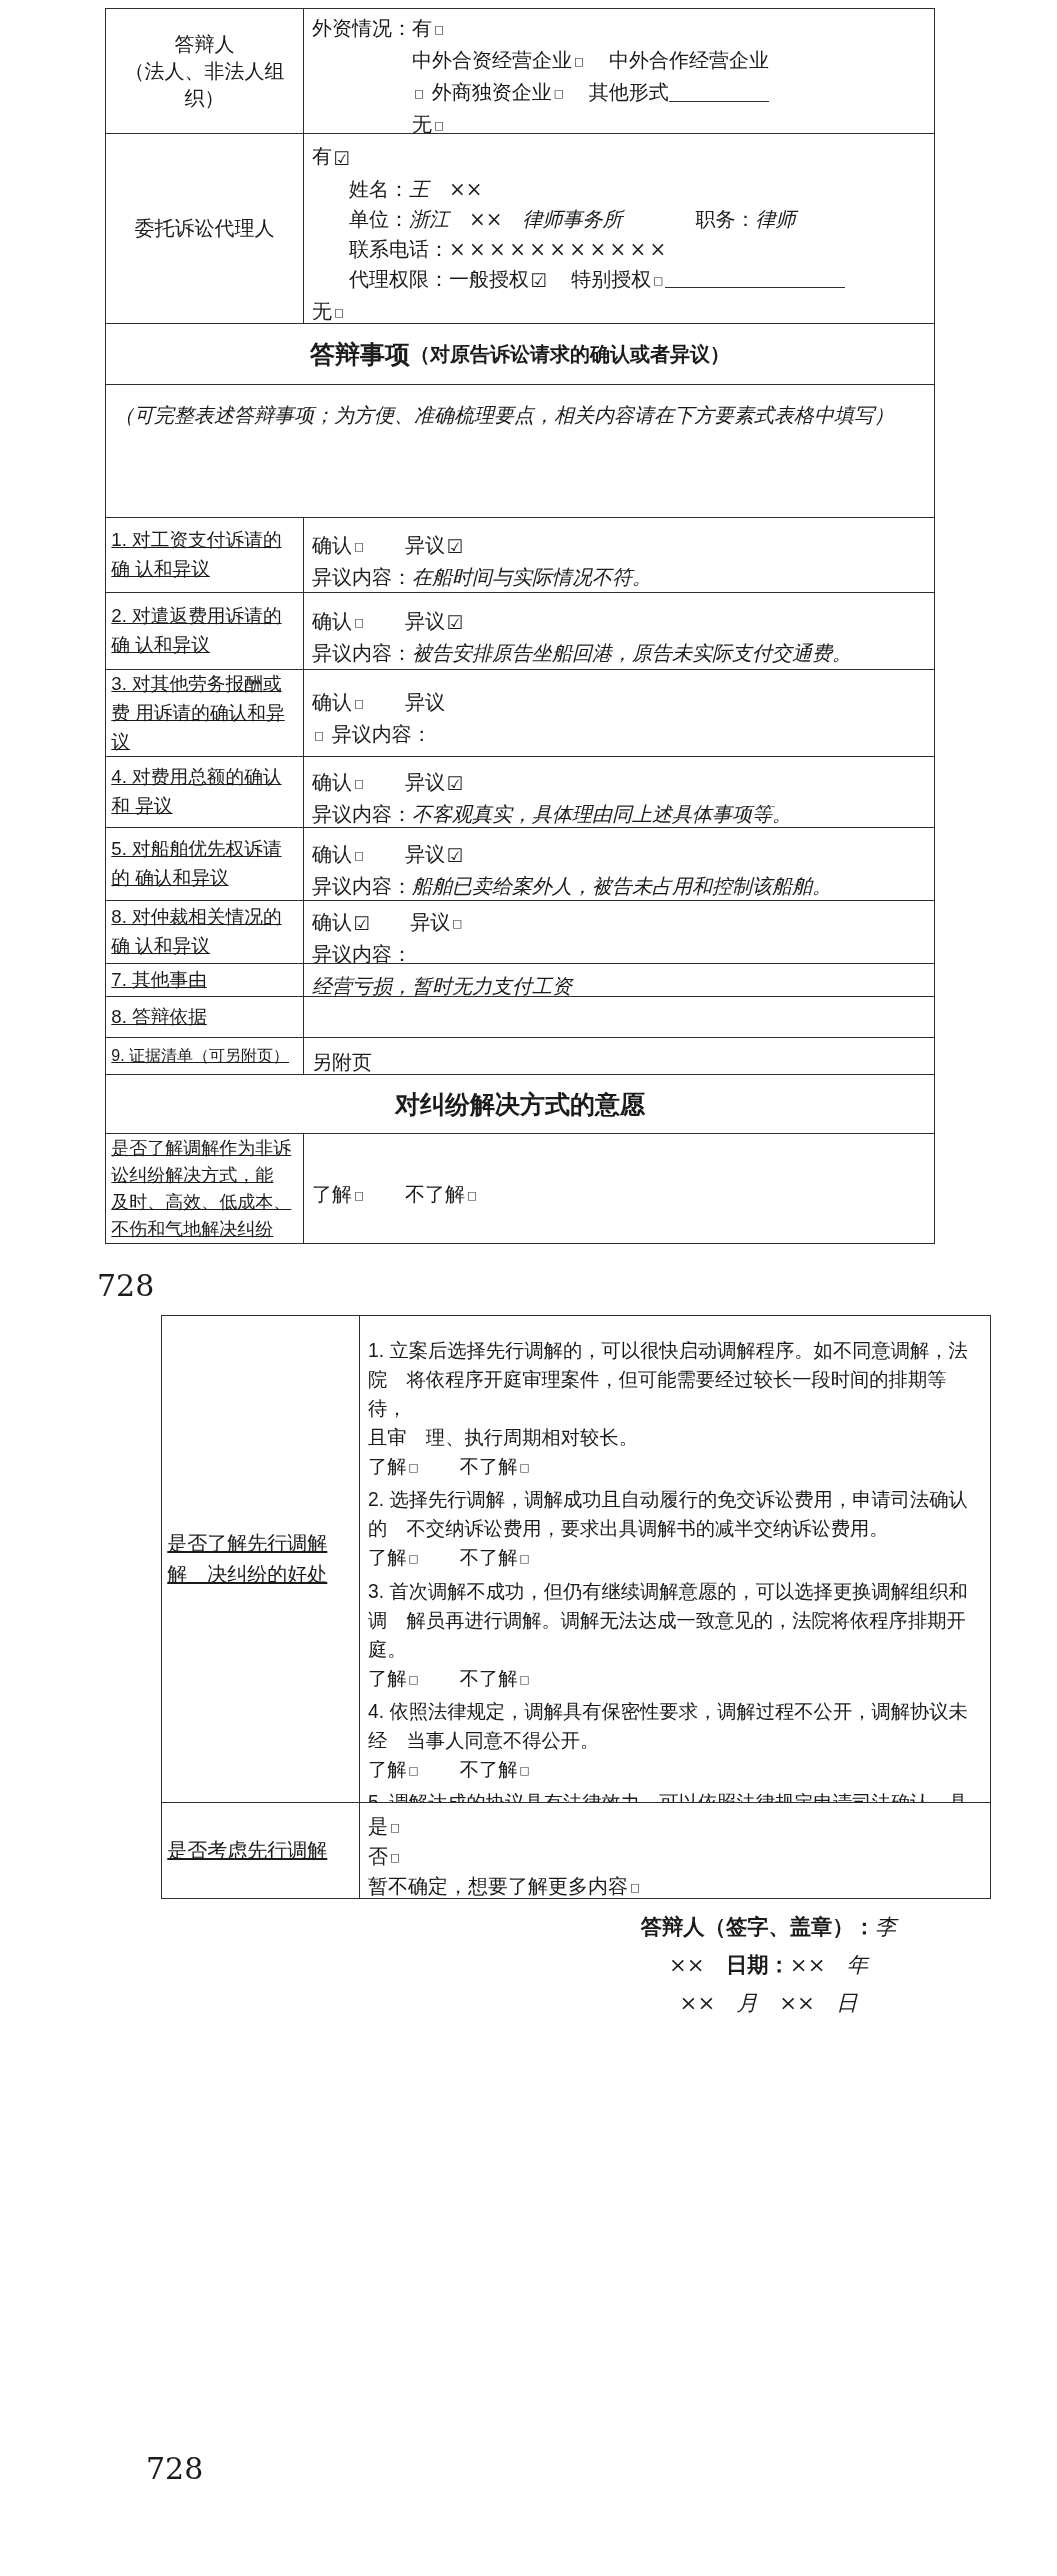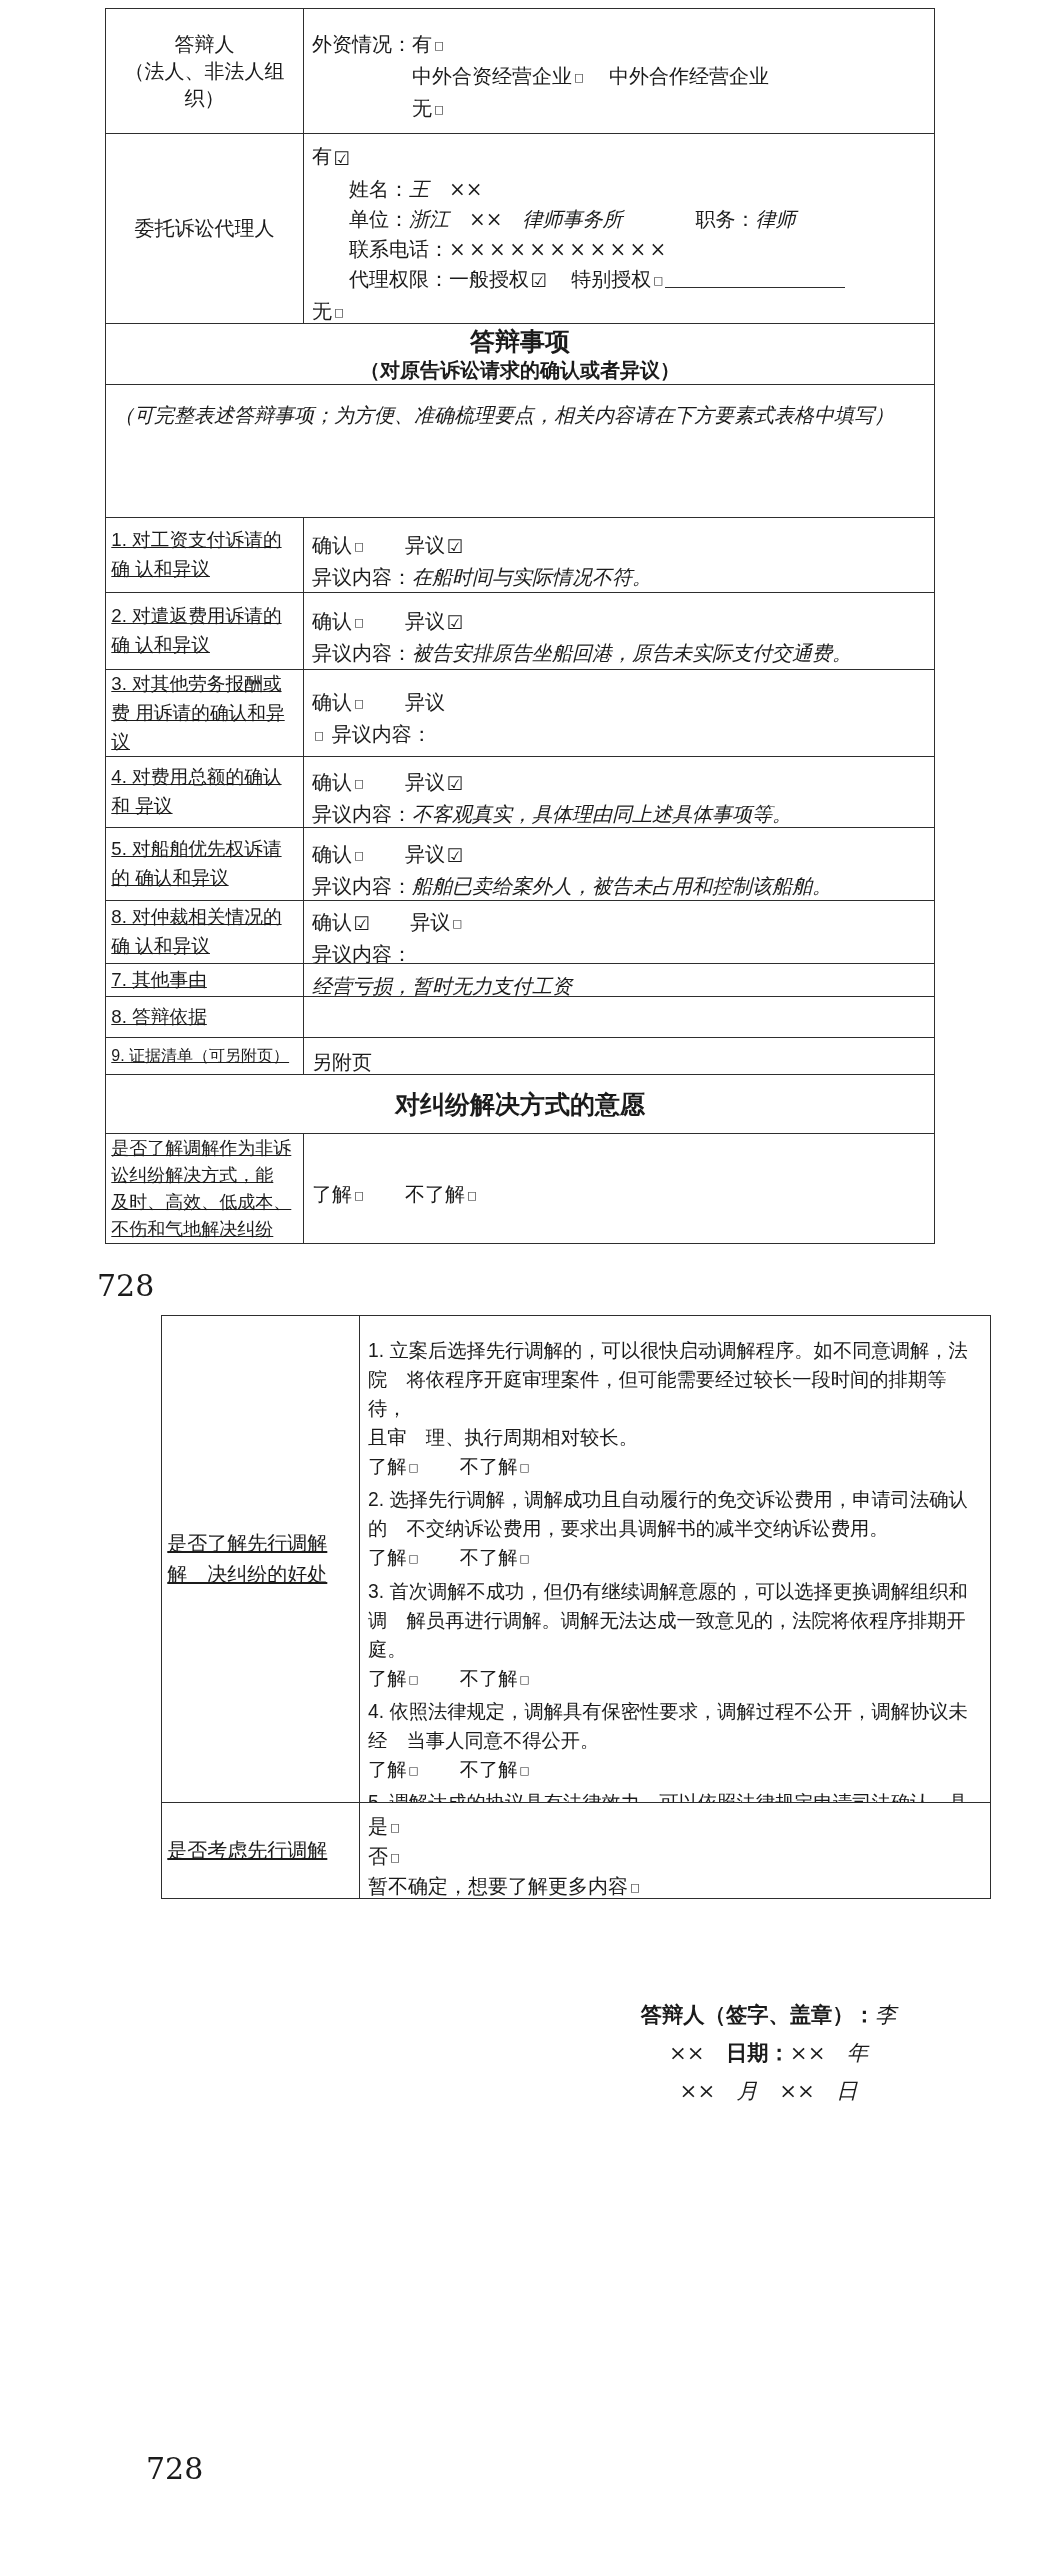--- a/index.html
+++ b/index.html
@@ -6,40 +6,40 @@
   .page{position:relative;width:1058px;height:2576px;background:#ffffff;
         font-family:"Liberation Sans",sans-serif;color:#1b1b1b;font-size:20px;}
   .tbl{position:absolute;border:1.3px solid #2e2e2e;box-sizing:border-box;background:#fff;}
   .tr{display:flex;border-bottom:1.3px solid #2e2e2e;box-sizing:border-box;overflow:hidden;}
   .tr:last-child{border-bottom:none;}
   .c1{width:198px;flex:none;border-right:1.3px solid #2e2e2e;display:flex;
       align-items:center;justify-content:center;text-align:center;box-sizing:border-box;}
   .c1.left{justify-content:flex-start;text-align:left;padding:4px 5.3px;align-items:center;text-decoration:underline;}
   .c2{flex:1;padding:5.3px 8px;box-sizing:border-box;margin-top:12px;}
   .c2.mid{display:flex;flex-direction:column;justify-content:center;}
-  .full{flex:1;display:flex;flex-direction:column;justify-content:center;
+  .full{flex:1;display:flex;flex-direction:row;justify-content:center;
         align-items:center;padding:2.7px 6.7px;box-sizing:border-box;}
   .pre{white-space:pre-line;}
   .b{font-weight:bold;}
   .kai{font-family:"DejaVu Serif",serif;font-style:italic;}
   .serif{font-family:"DejaVu Serif",serif;}
   .bx{font-family:"DejaVu Sans",sans-serif;font-style:normal;font-size:10.7px;
       vertical-align:2px;margin:0 2px;display:inline-block;}
   .bx.on{font-size:18.7px;vertical-align:-1.3px;margin:0 1.3px;}
   .gap{display:inline-block;width:39px;}
   .gap-sm{display:inline-block;width:23px;}
   .indent{padding-left:37px;}
   .indent2{padding-left:100px;}
   .blank{display:inline-block;border-bottom:1.3px solid #2e2e2e;height:20px;
          vertical-align:-2.7px;}
   .line{line-height:30px;}
   .il{font-size:18.7px;line-height:1.55;}
   .t2-item{line-height:29px;margin-bottom:3.3px;font-size:19.3px;}
   .pagenum{position:absolute;font-size:30px;}
-  .sig{position:absolute;left:572px;top:1996px;width:393px;text-align:center;
+  .sig{position:absolute;left:572px;top:1908px;width:393px;text-align:center;
        font-size:21.3px;line-height:38px;}
   .hdr-title{font-size:25px;line-height:32px;}
   .hdr-sub{font-size:20px;line-height:27px;}
 </style>
 </head>
 <body>
 
 <div class="page">
 
   <div class="tbl" style="left:105px;top:8px;width:830px;">
@@ -48,20 +48,23 @@
       <div class="c1 pre">答辩人
 （法人、非法人组织）</div>
       <div class="c2 mid">
         <div class="line">
           <span>外资情况：有</span><span class="bx">□</span>
         </div>
         <div class="line indent2">
           <span>中外合资经营企业</span><span class="bx">□</span><span class="gap-sm"></span><span>中外合作经营企业</span>
         </div>
         <div class="line indent2">
+          <span class="bx">□</span> <span>外商独资企业</span><span class="bx">□</span><span class="gap-sm"></span><span>其他形式</span><span class="blank" style="width:100px;"></span>
+        </div>
+        <div class="line indent2">
           <span>无</span><span class="bx">□</span>
         </div>
       </div>
     </div>
 
     <div class="tr" style="height:190px;">
       <div class="c1">委托诉讼代理人</div>
       <div class="c2 mid">
         <div class="line">
           <span>有</span><span class="bx on">☑</span>

